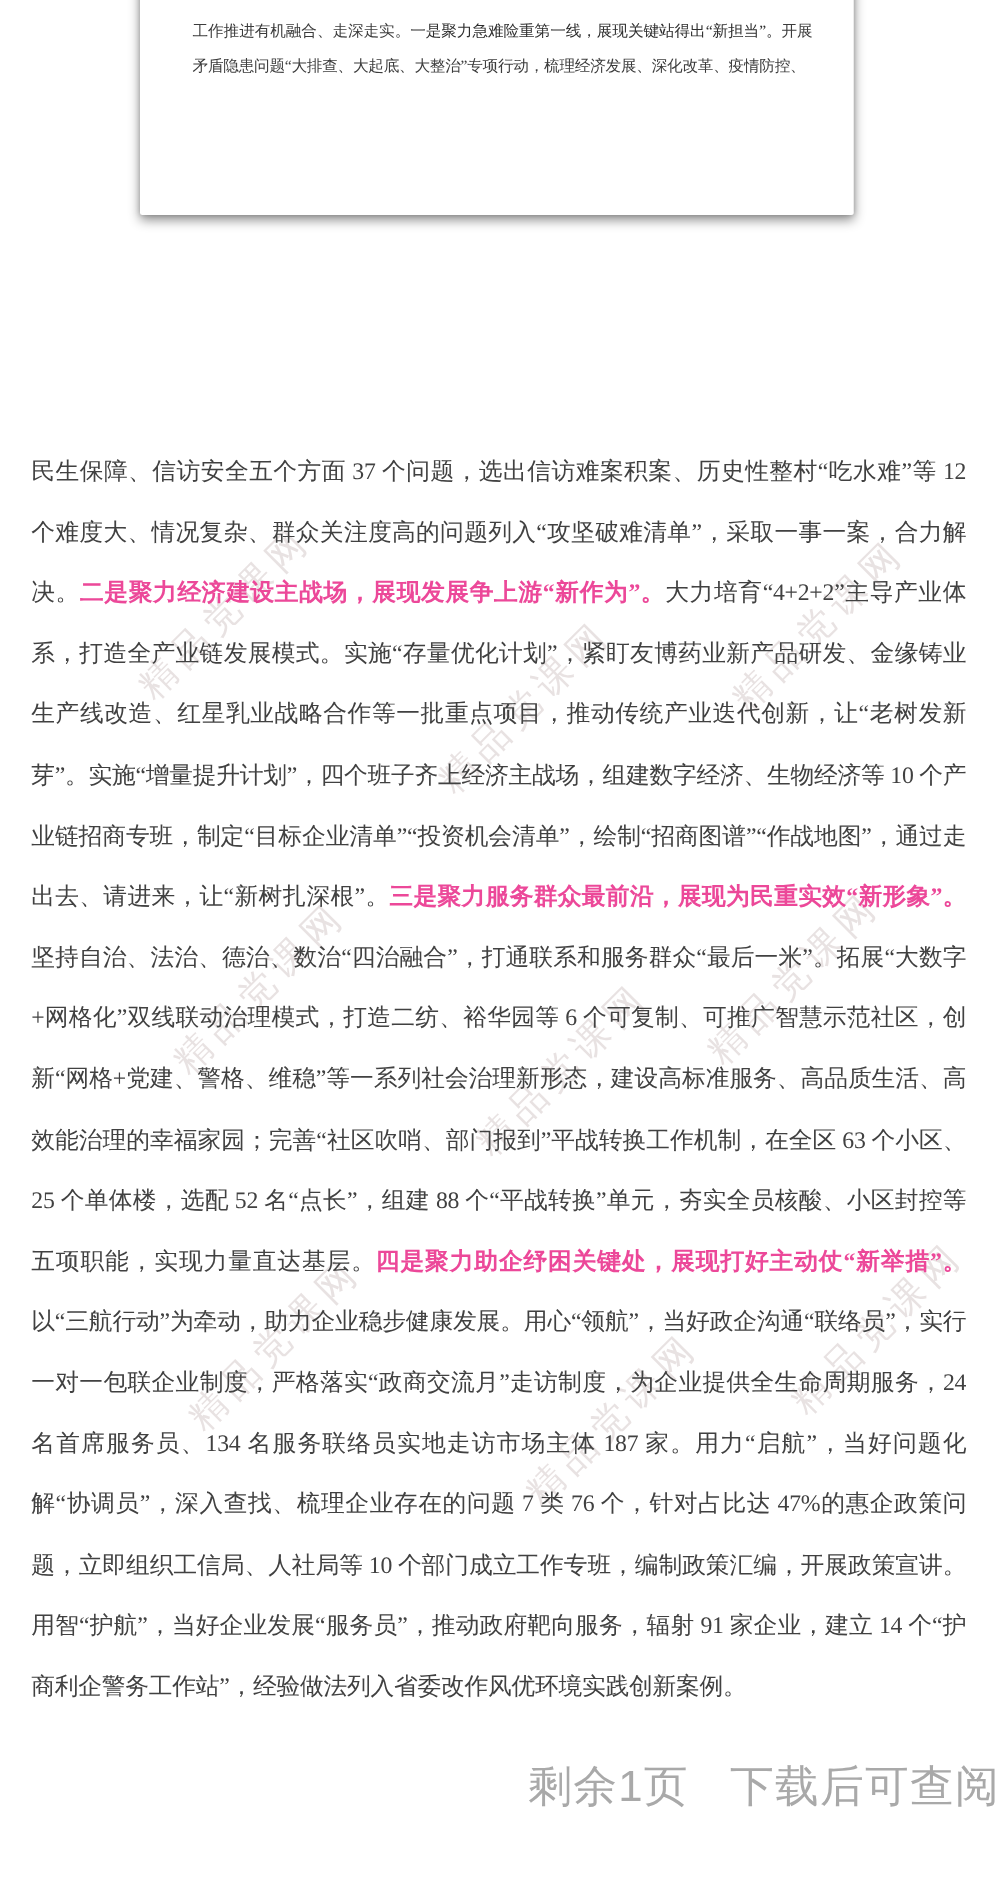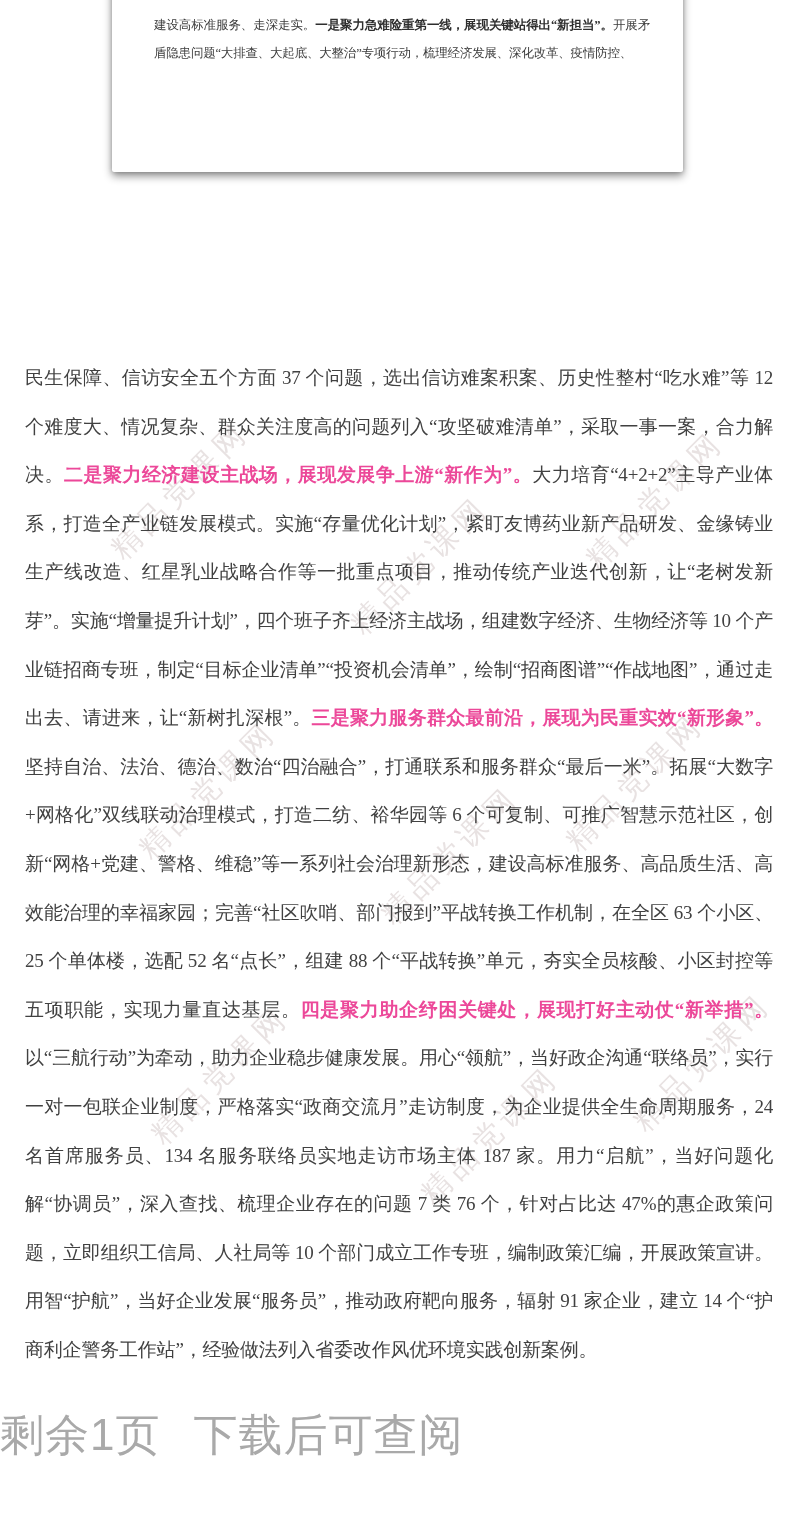--- a/index.html
+++ b/index.html
@@ -32,21 +32,21 @@
     right: 33px;
     top: 12px;               
     height: 57px;
     overflow: hidden;
     font-size: 12.5px;
     line-height: 28px;
     letter-spacing: -0.2px;
     color: #3c3c3c;
     text-align: justify;
   }
-  .card-text .seg-bold { font-weight: bold; color: #2e2e2e; }
+  .card-text .seg-bold { font-weight: normal; color: #2e2e2e; }
 
   
   .watermark-layer { position: absolute; inset: 0; pointer-events: none; }
   .watermark-layer span {
     position: absolute;
     font-size: 30px;
     letter-spacing: 6px;
     color: rgba(172, 150, 150, 0.28);
     transform: rotate(-45deg);
     white-space: nowrap;
@@ -75,33 +75,33 @@
     text-align: justify;
   }
   .doc-body .seg-bold { font-weight: bold; color: #ec4899; }
 
   
   .footer-notice {
     position: absolute;
     left: 0;
     top: 1406px;
     width: 100%;
-    text-align: left;
+    text-align: right;
     font-family: "Liberation Sans", "DejaVu Sans", sans-serif;
-    font-size: 44px;
+    font-size: 35px;
     color: #a9a9a9;
     letter-spacing: 1px;
   }
   .footer-notice .gap { display: inline-block; width: 33px; }
 </style>
 </head>
 <body>
 
 <div class="page-card">
-  <p class="card-text"><span>建设高标准服务、走深走实。</span><span class="seg-bold">一是聚力急难险重第一线，展现关键站得出“新担当”。</span><span>开展</span><span>矛盾隐患问题“大排查、大起底、大整治”专项行动，梳理经济发展、深化改革、疫情防控、</span></p>
+  <p class="card-text"><span>工作推进有机融合、走深走实。</span><span class="seg-bold">一是聚力急难险重第一线，展现关键站得出“新担当”。</span><span>开展</span><span>矛盾隐患问题“大排查、大起底、大整治”专项行动，梳理经济发展、深化改革、疫情防控、</span></p>
 </div>
 
 <div class="watermark-layer">
   <span>精品党课网</span>
   <span>精品党课网</span>
   <span>精品党课网</span>
   <span>精品党课网</span>
   <span>精品党课网</span>
   <span>精品党课网</span>
   <span>精品党课网</span>

